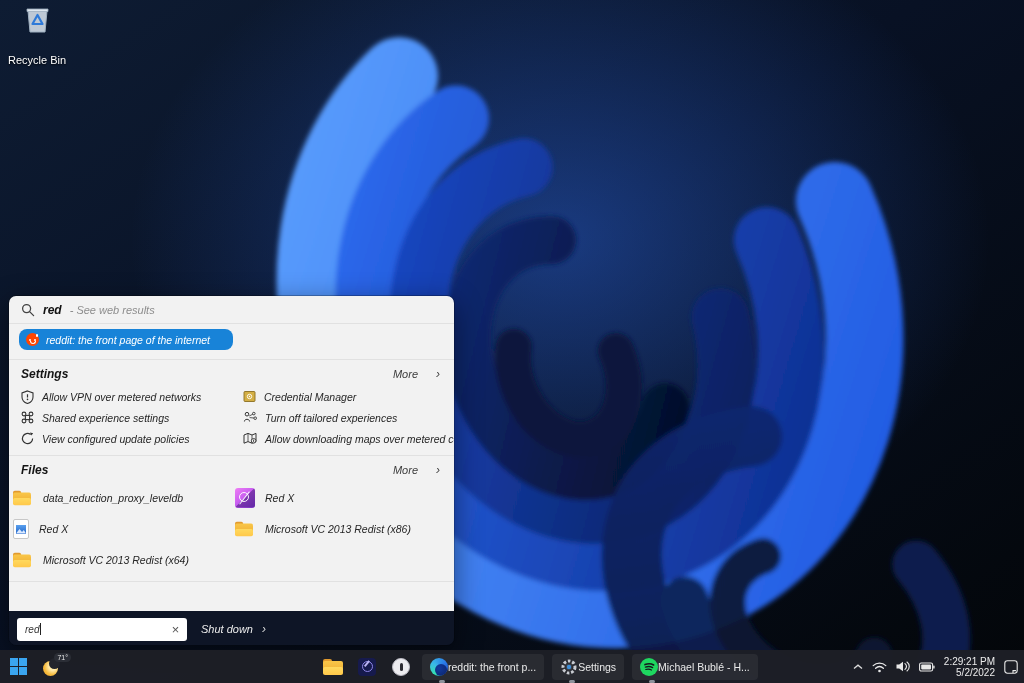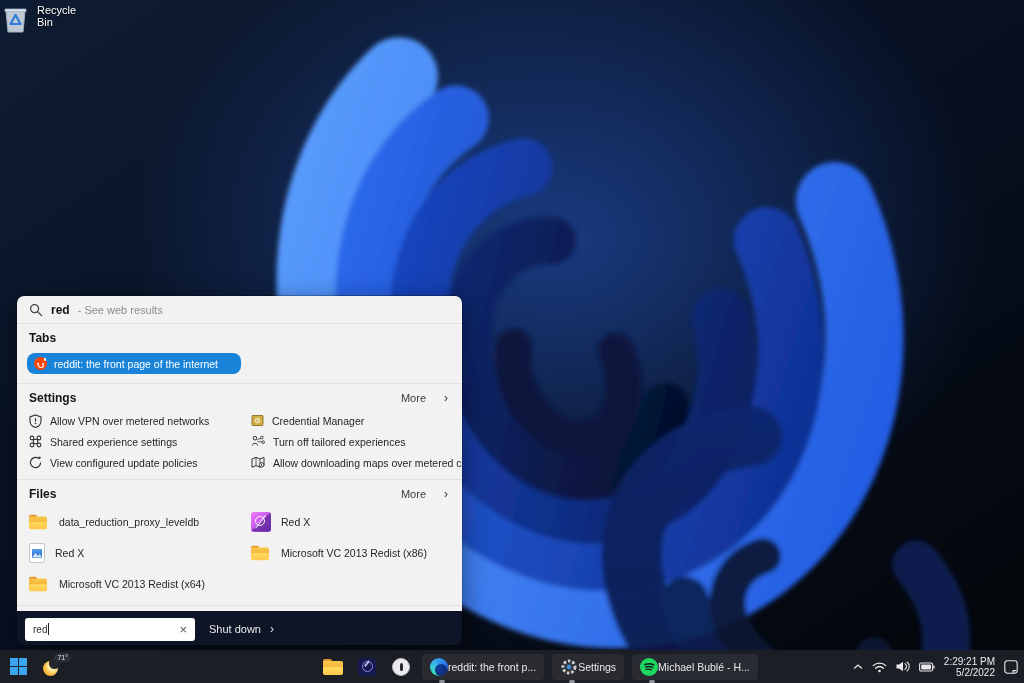--- a/index.html
+++ b/index.html
@@ -3,45 +3,45 @@
 <meta charset="utf-8">
 <style>
   html,body{margin:0;padding:0;width:1024px;height:683px;overflow:hidden;
     font-family:"Liberation Sans","DejaVu Sans",sans-serif;background:#05080f;}
   .stage{position:relative;width:1024px;height:683px;overflow:hidden;}
 
   
   .wallpaper{position:absolute;inset:0;}
 
   
-  .desktop-icon{position:absolute;left:2px;top:4px;width:70px;display:flex;flex-direction:row;
-    align-items:flex-start;gap:8px;cursor:default;}
+  .desktop-icon{position:absolute;left:2px;top:4px;width:70px;display:flex;flex-direction:column;
+    align-items:center;gap:20px;cursor:default;}
   .desktop-icon .label{font-size:11px;color:#fff;text-shadow:0 1px 2px rgba(0,0,0,.9);}
 
   
-  .search-panel{position:absolute;left:16px;top:295px;width:447px;height:351px;border-radius:8px;
-    overflow:hidden;box-shadow:0 8px 28px rgba(0,0,0,.45);border:1px solid rgba(0,0,0,.35);box-sizing:border-box;}
+  .search-panel{position:absolute;left:8px;top:295px;width:447px;height:351px;border-radius:8px;
+    overflow:hidden;box-shadow:0 8px 28px rgba(0,0,0,.45);border:1px solid rgba(0,0,0,.35);box-sizing:border-box;font-style:italic;}
   .panel-light{height:315px;background:#f2f2f2;color:#1b1b1b;}
   .search-row{height:27px;display:flex;align-items:center;gap:8px;padding:0 12px;border-bottom:1px solid #e1e1e1;}
   .search-row .q{font-size:12px;font-weight:bold;color:#111;}
   .search-row .hint{font-size:11px;color:#8d8d8d;}
   .sec{border-bottom:1px solid #e1e1e1;}
   .sec-header{display:flex;justify-content:space-between;align-items:center;padding:7px 14px 3px 12px;}
   .sec-title{font-size:12px;font-weight:bold;color:#151515;}
   .more-link{font-size:11px;color:#3c3c3c;display:flex;gap:18px;align-items:center;cursor:pointer;}
   .more-link .chev{font-size:12px;line-height:1;}
   .tab-row{margin:5px 10px 9px 10px;width:214px;height:21px;background:#1883d8;border-radius:8px;
     display:flex;align-items:center;gap:7px;padding:0 7px;box-sizing:border-box;cursor:pointer;}
   .tab-row .t{font-size:10.5px;color:#fff;white-space:nowrap;}
   .grid-2{display:grid;grid-template-columns:222px 1fr;}
   .set-item{display:flex;align-items:center;gap:8px;height:21px;padding-left:12px;cursor:pointer;}
   .set-item .t{font-size:10.5px;color:#262626;white-space:nowrap;}
   .settings-body{padding:2px 0 6px 0;}
   .files-body{padding:2px 0 6px 0;}
-  .file-item{display:flex;align-items:center;gap:10px;height:31px;padding-left:12px;cursor:pointer;}
+  .file-item{display:flex;align-items:center;gap:10px;height:31px;padding-left:4px;cursor:pointer;}
   .file-item .t{font-size:10.5px;color:#262626;white-space:nowrap;}
   .panel-footer{height:36px;background:#0e1526;display:flex;align-items:center;padding:0 8px;gap:14px;}
   .footer-input{width:170px;height:23px;background:#fff;border-radius:3px;display:flex;align-items:center;
     padding:0 8px;box-sizing:border-box;justify-content:space-between;cursor:text;}
   .footer-input .val{font-size:10px;color:#333;display:flex;align-items:center;}
   .caret{display:inline-block;width:1px;height:12px;background:#222;margin-left:1px;}
   .clear-x{font-size:13px;color:#555;line-height:1;cursor:pointer;}
   .shutdown{display:flex;align-items:center;gap:9px;color:#ececec;font-size:11px;cursor:pointer;}
   .shutdown .chev{font-size:12px;color:#ddd;}
 
@@ -182,23 +182,20 @@
           <svg width="14" height="14" viewBox="0 0 14 14">
               <circle cx="5.6" cy="5.6" r="4" fill="none" stroke="#444" stroke-width="1.3"></circle>
               <line x1="8.6" y1="8.6" x2="12.6" y2="12.6" stroke="#444" stroke-width="1.3" stroke-linecap="round"></line>
             </svg>
         </span>
         <span class="q">red</span>
         <span class="hint">- See web results</span>
       </div>
 
       <div class="sec">
-        <div class="sec-header">
-          <span class="sec-title">Tabs</span>
-        </div>
         <div class="tab-row">
           <span class="reddit-ic">
               <i class="l"></i>
               <i class="r"></i>
               <u></u>
               <s></s>
             </span>
           <span class="t">reddit: the front page of the internet</span>
         </div>
       </div>

